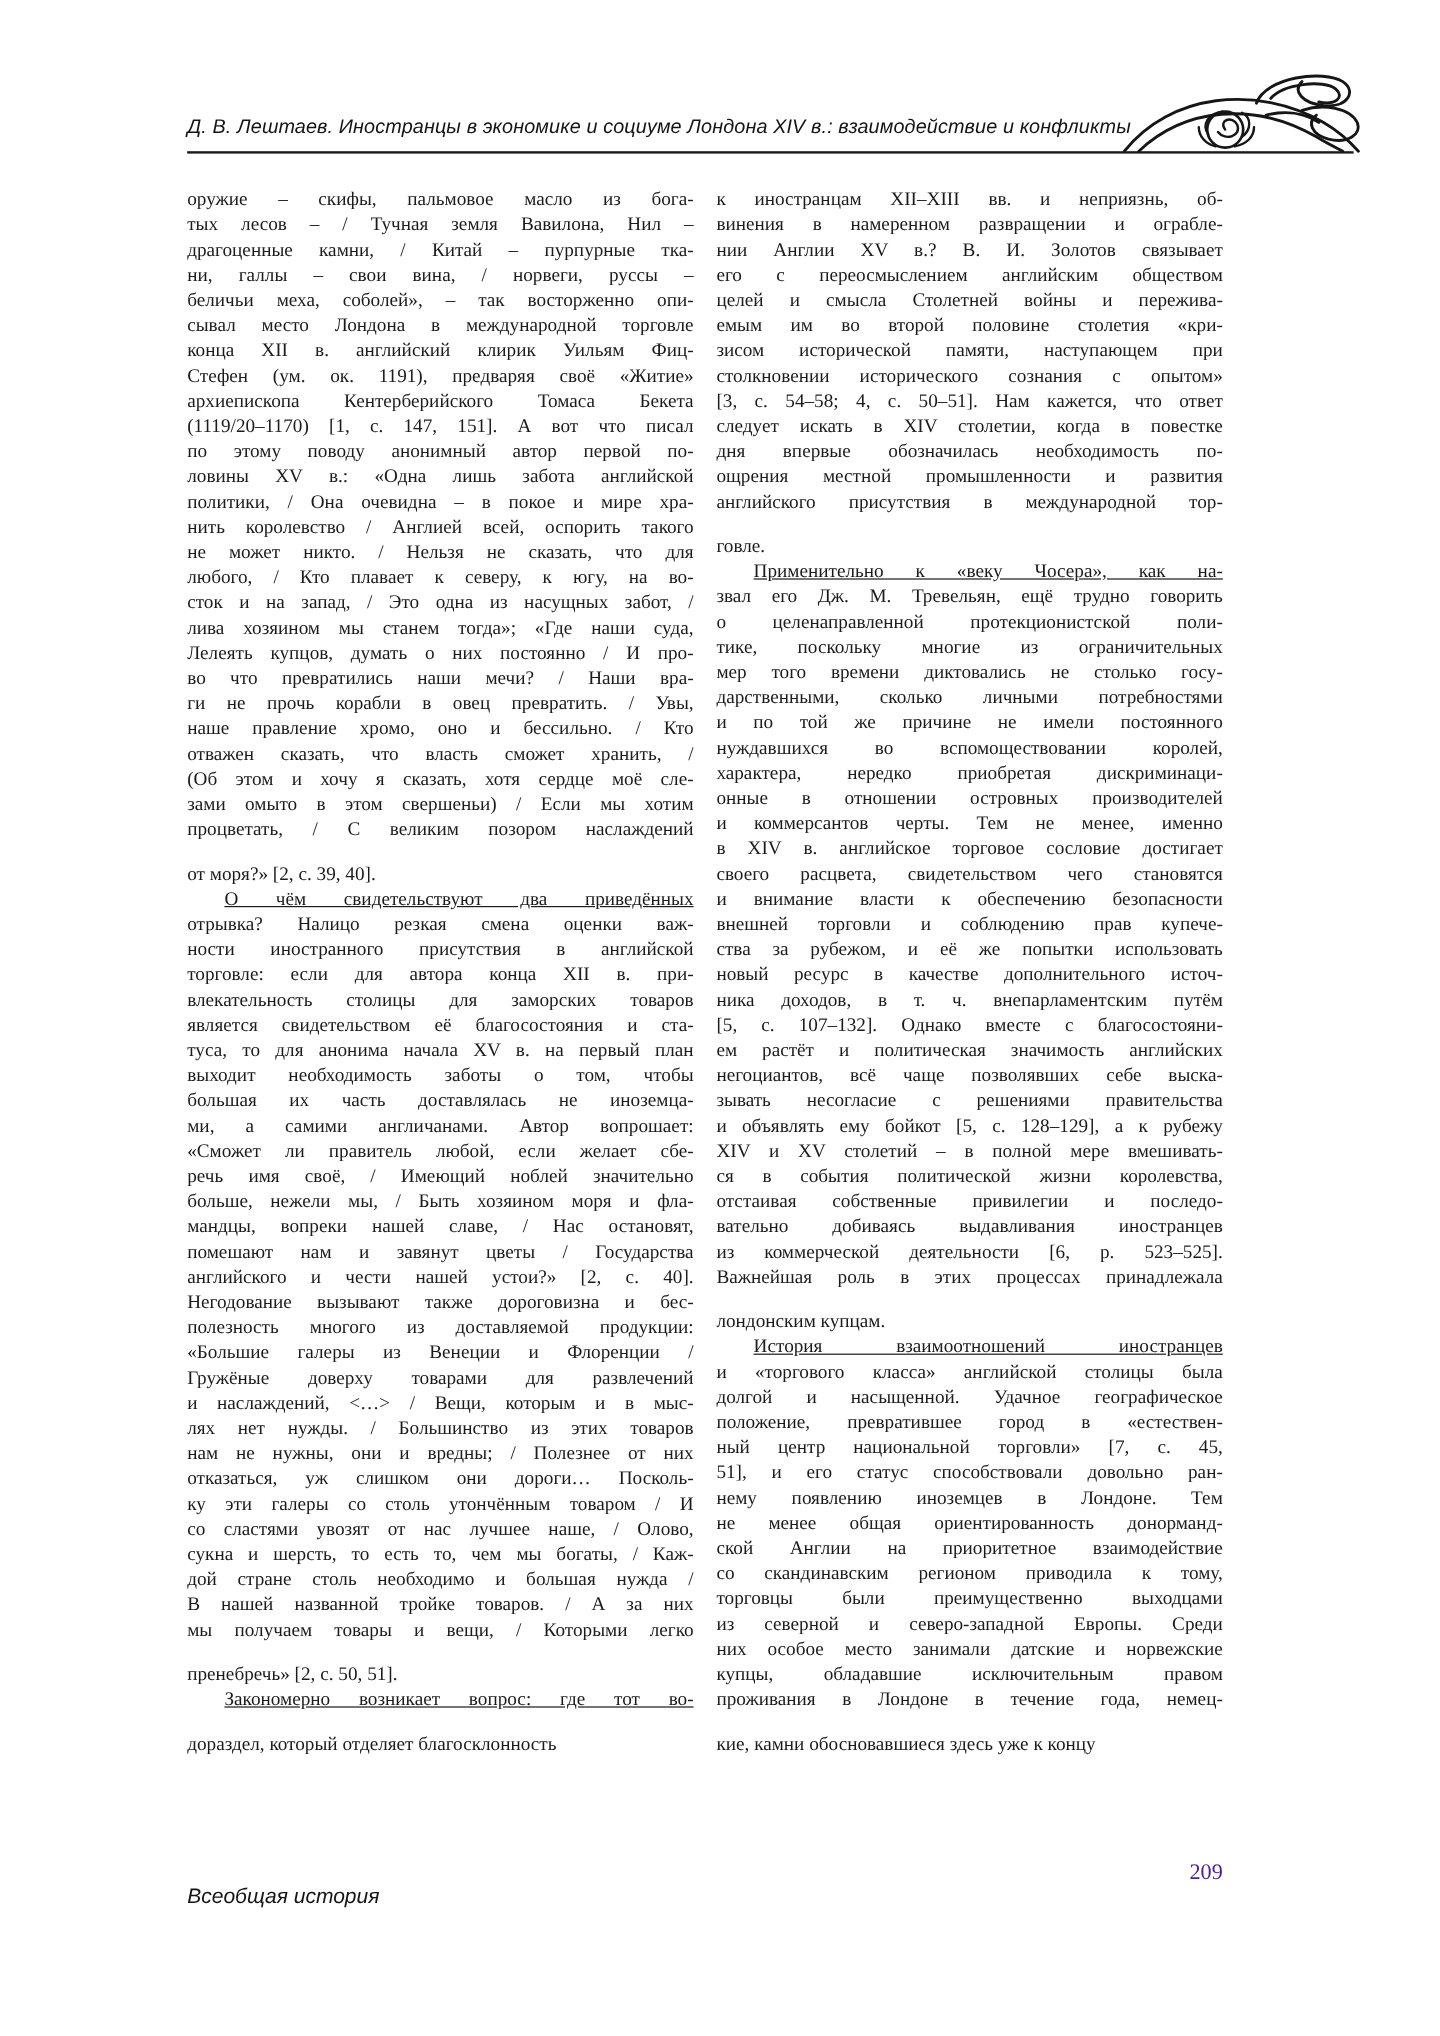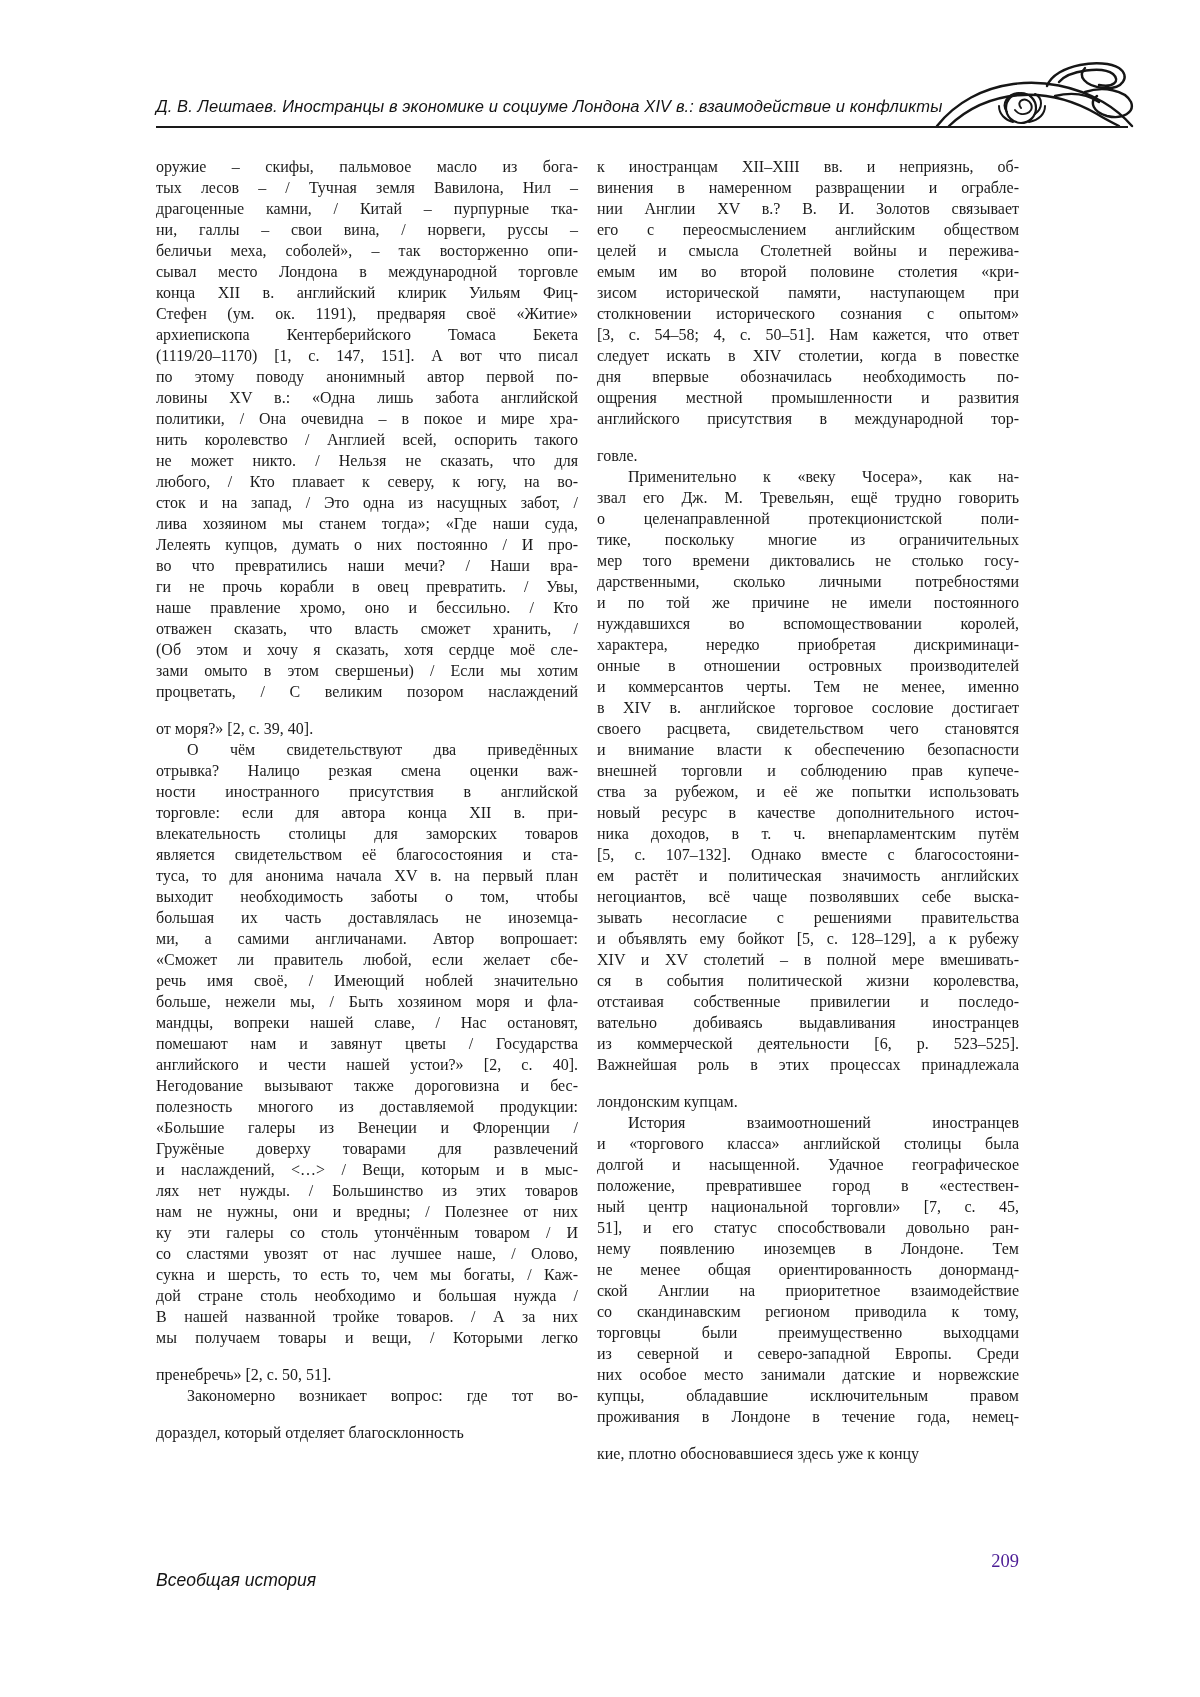--- a/index.html
+++ b/index.html
@@ -37,21 +37,21 @@
   .col-left{left:156px;}
   .col-right{left:597px;}
 
   .paragraph{margin:0;padding:0;}
   .line{
     text-align:justify;
     text-align-last:justify;
     height:21px;
   }
   .line.last{text-align-last:left;margin-top:16px;}
-  .line.indent{text-indent:31px;}
+  .line.indent{text-indent:31px;text-decoration:underline;}
 
   .footer-section{
     position:absolute;left:156px;top:1553px;
     font-family:"Liberation Sans", sans-serif;
     font-style:italic;
     font-size:17.5px;
     color:#141414;
     margin-top:17px;
   }
   .page-number{
@@ -134,20 +134,21 @@
         <div class="line">мандцы, вопреки нашей славе, / Нас остановят,</div>
         <div class="line">помешают нам и завянут цветы / Государства</div>
         <div class="line">английского и чести нашей устои?» [2, с. 40].</div>
         <div class="line">Негодование вызывают также дороговизна и бес-</div>
         <div class="line">полезность многого из доставляемой продукции:</div>
         <div class="line">«Большие галеры из Венеции и Флоренции /</div>
         <div class="line">Гружёные доверху товарами для развлечений</div>
         <div class="line">и наслаждений, &lt;…&gt; / Вещи, которым и в мыс-</div>
         <div class="line">лях нет нужды. / Большинство из этих товаров</div>
         <div class="line">нам не нужны, они и вредны; / Полезнее от них</div>
+        <div class="line">отказаться, уж слишком они дороги… Посколь-</div>
         <div class="line">ку эти галеры со столь утончённым товаром / И</div>
         <div class="line">со сластями увозят от нас лучшее наше, / Олово,</div>
         <div class="line">сукна и шерсть, то есть то, чем мы богаты, / Каж-</div>
         <div class="line">дой стране столь необходимо и большая нужда /</div>
         <div class="line">В нашей названной тройке товаров. / А за них</div>
         <div class="line">мы получаем товары и вещи, / Которыми легко</div>
         <div class="line last">пренебречь» [2, с. 50, 51].</div>
       </div>
       <div class="paragraph">
         <div class="line indent">Закономерно возникает вопрос: где тот во-</div>
@@ -213,21 +214,21 @@
         <div class="line">51], и его статус способствовали довольно ран-</div>
         <div class="line">нему появлению иноземцев в Лондоне. Тем</div>
         <div class="line">не менее общая ориентированность донорманд-</div>
         <div class="line">ской Англии на приоритетное взаимодействие</div>
         <div class="line">со скандинавским регионом приводила к тому,</div>
         <div class="line">торговцы были преимущественно выходцами</div>
         <div class="line">из северной и северо-западной Европы. Среди</div>
         <div class="line">них особое место занимали датские и норвежские</div>
         <div class="line">купцы, обладавшие исключительным правом</div>
         <div class="line">проживания в Лондоне в течение года, немец-</div>
-        <div class="line last">кие, плотно обосновавшиеся здесь уже к концу</div>
+        <div class="line last">кие, камни обосновавшиеся здесь уже к концу</div>
       </div>
     </div>
 
   <div class="footer-section">Всеобщая история</div>
 
   <div class="page-number">209</div>
 
 </div>
 
 </body></html>

